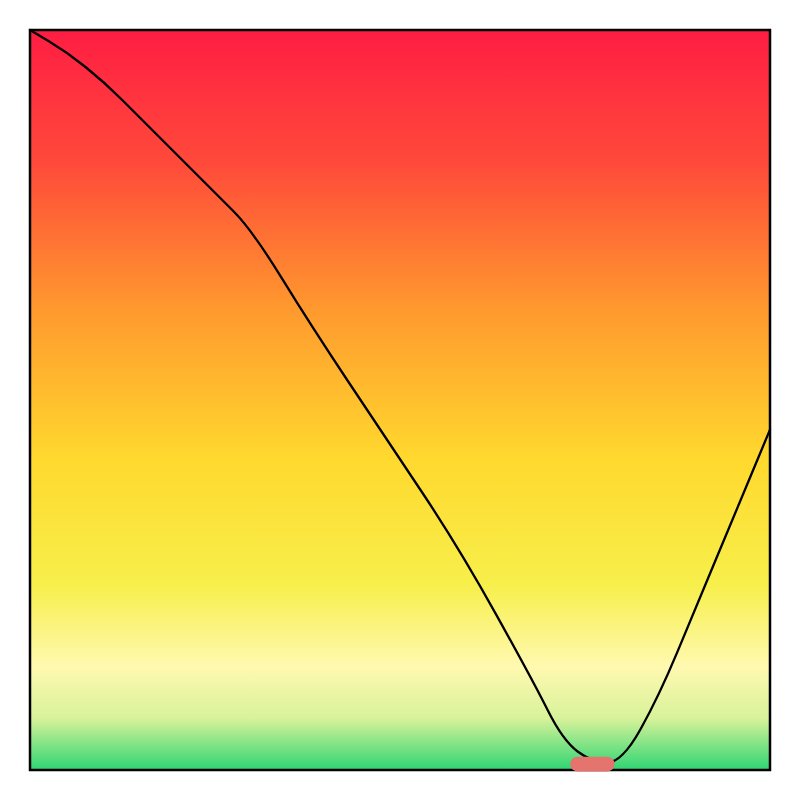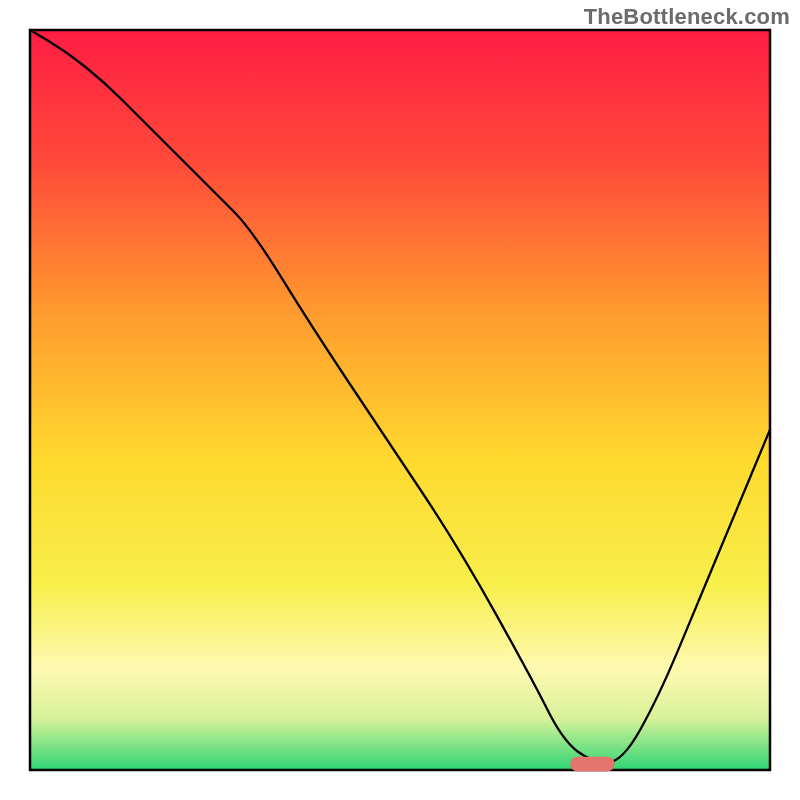--- a/index.html
+++ b/index.html
@@ -26,21 +26,20 @@
     letter-spacing: 0.2px;
   }
   svg {
     display: block;
   }
 </style>
 </head>
 <body>
 
 <div class="chart-wrap">
-  <div class="watermark">TheBottleneck.com</div>
   <svg id="chart-svg" width="800" height="800" viewBox="0 0 800 800">
     <defs>
       <linearGradient id="bg-grad" x1="0" y1="0" x2="0" y2="1">
           <stop offset="0%" stop-color="#ff1d43"></stop>
           <stop offset="18%" stop-color="#ff4a3a"></stop>
           <stop offset="38%" stop-color="#ff9a2e"></stop>
           <stop offset="57.99999999999999%" stop-color="#ffd92e"></stop>
           <stop offset="75%" stop-color="#f7ef4b"></stop>
           <stop offset="86%" stop-color="#fff9b0"></stop>
           <stop offset="93%" stop-color="#d8f29a"></stop>

